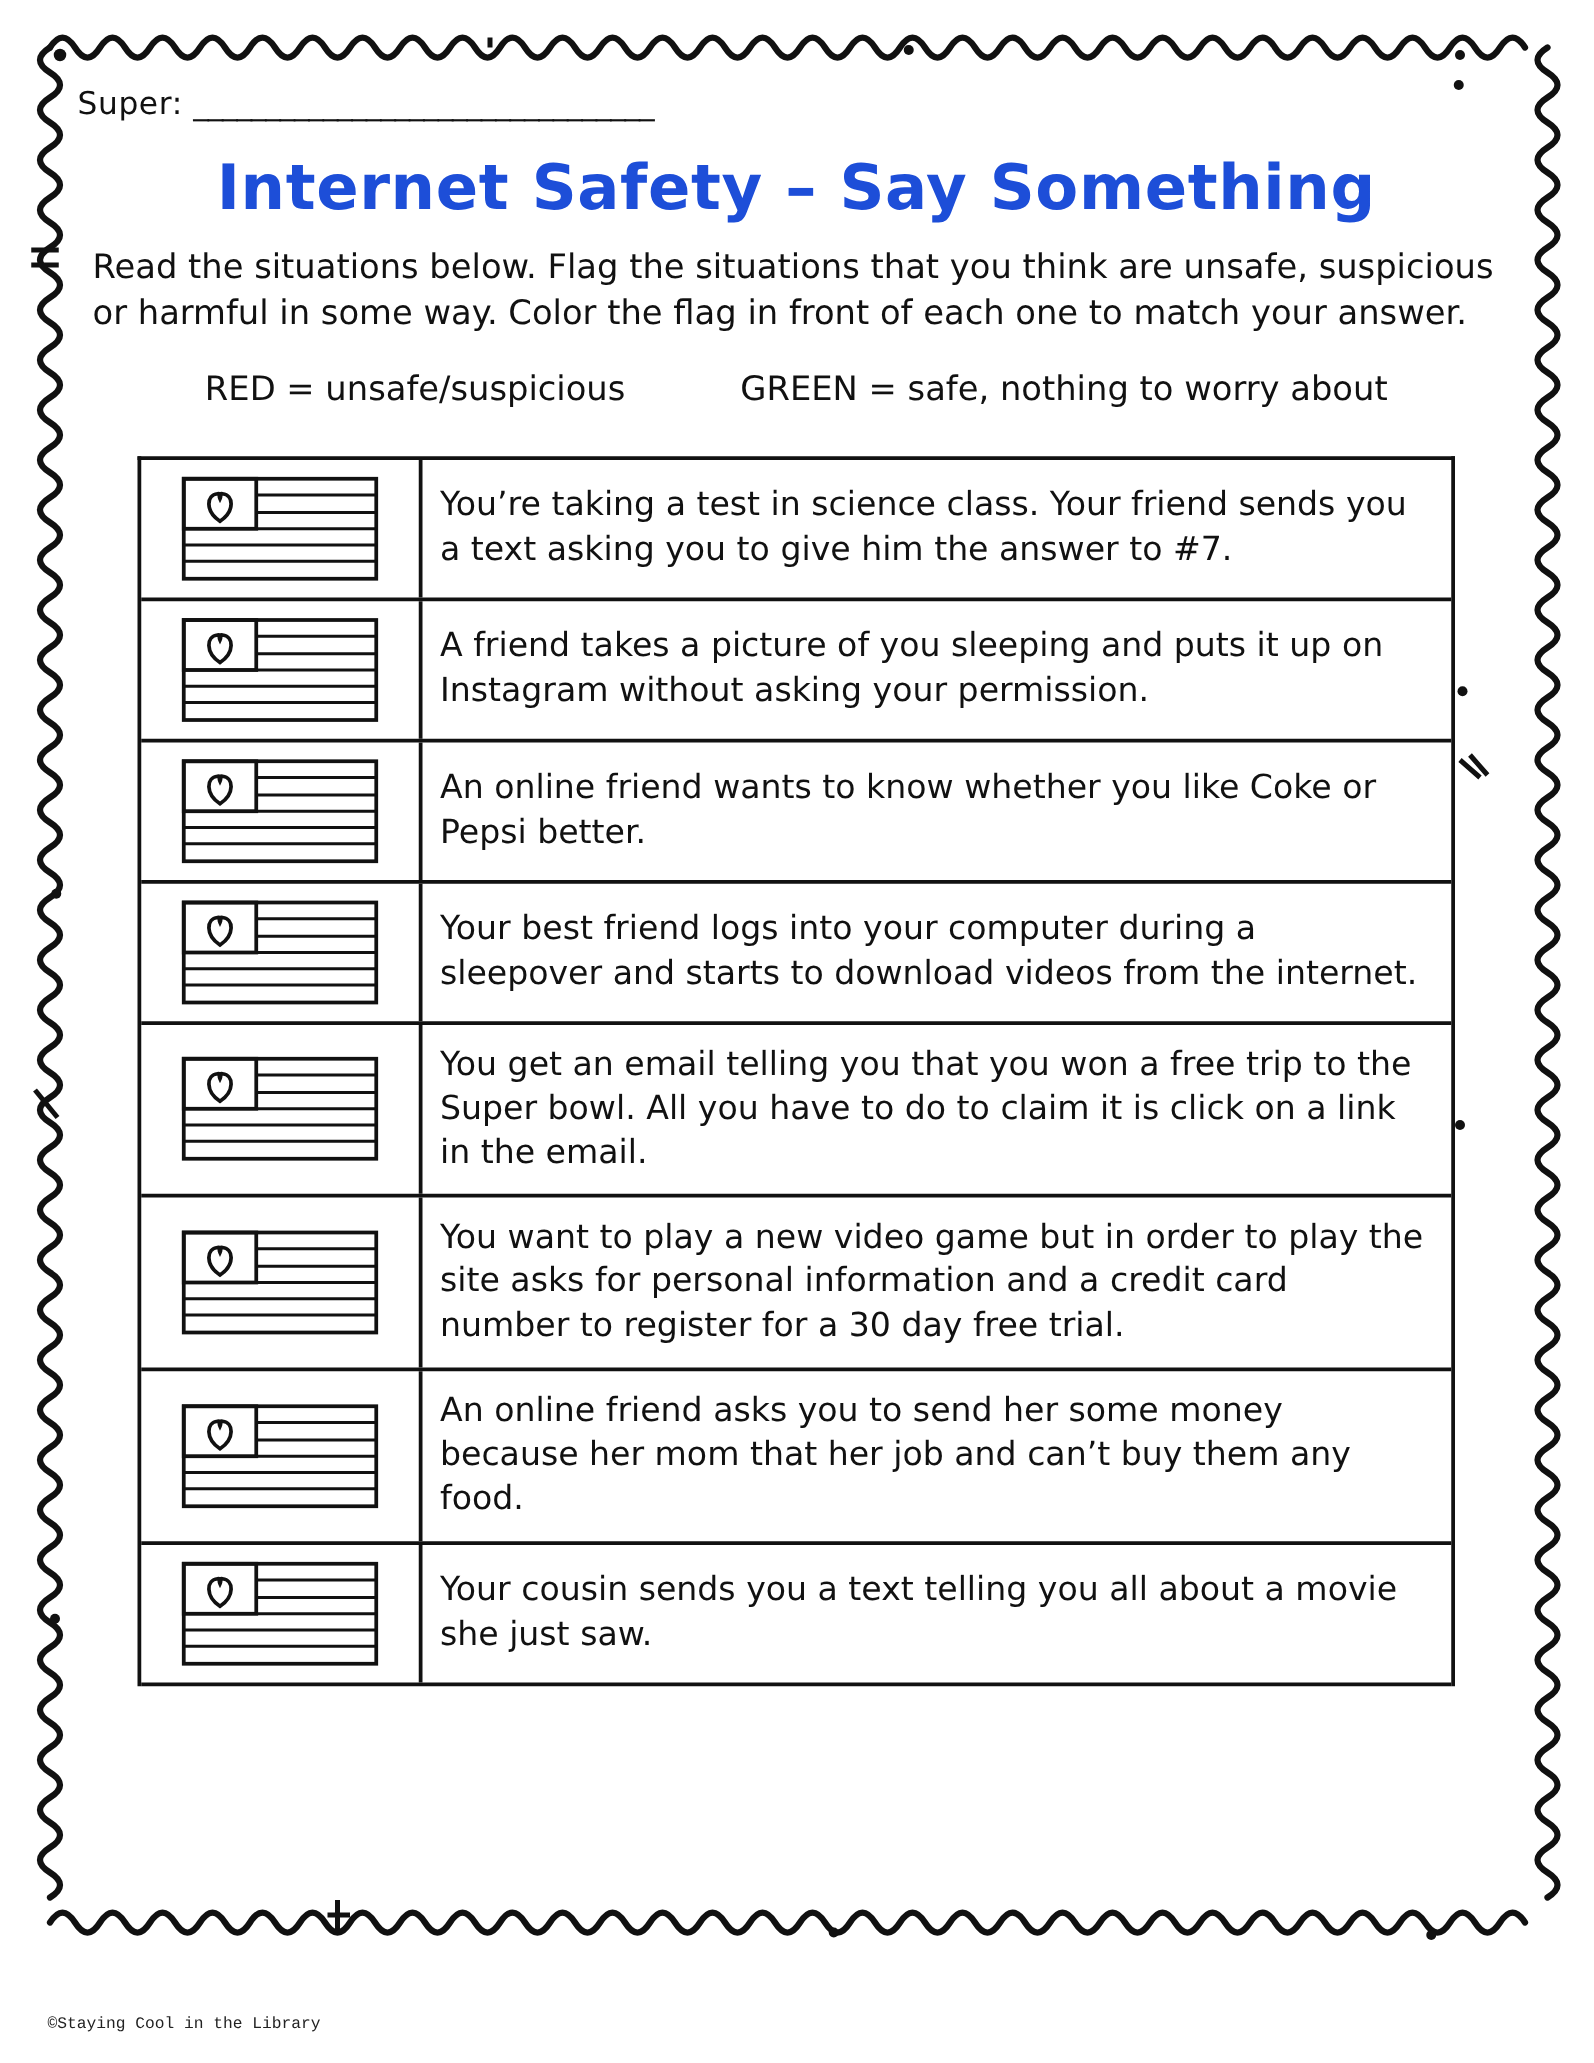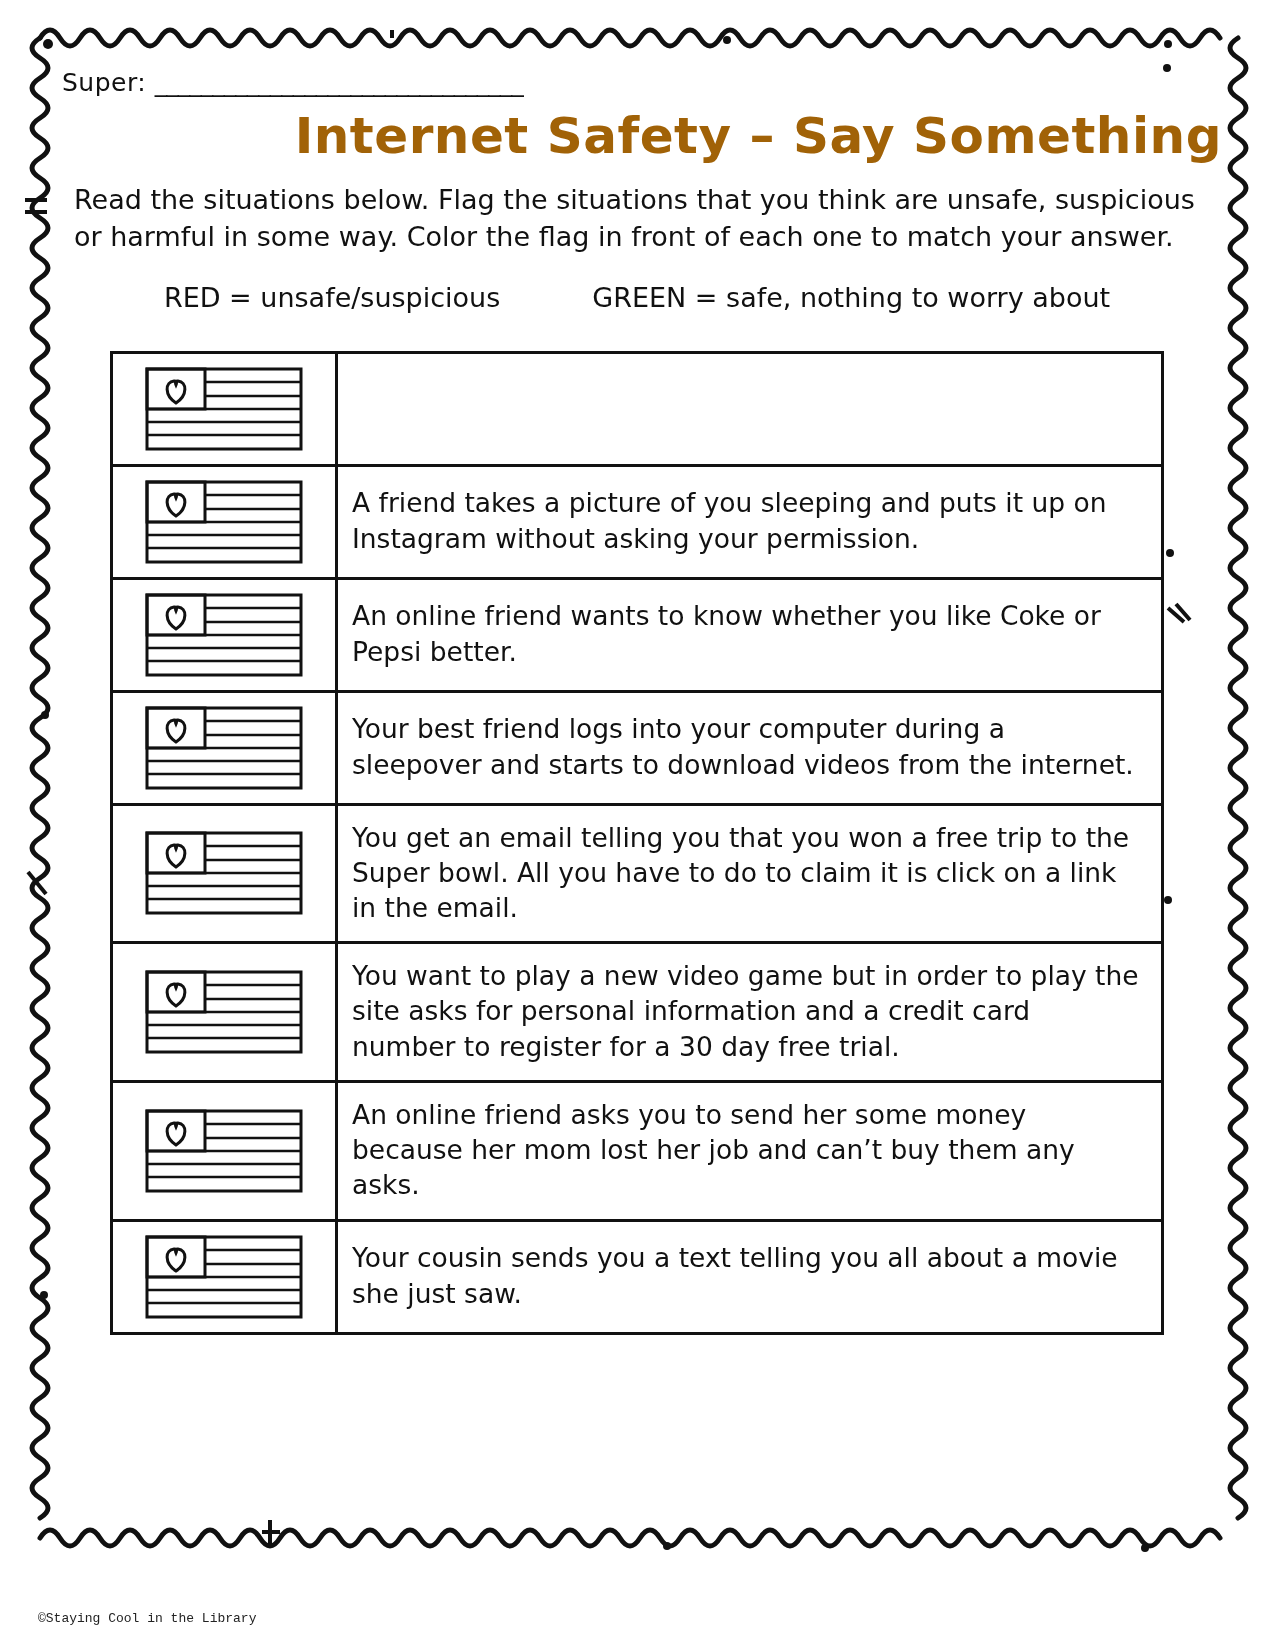--- a/index.html
+++ b/index.html
@@ -40,26 +40,26 @@
     margin-left: 10px;
     margin-top: 28px;
     color: #111;
     white-space: nowrap;
   }
   .name-line .rule {
     letter-spacing: -1px;
   }
 
   .title {
-    text-align: right;
+    text-align: center;
     font-size: 50px;
     font-weight: 600;
     letter-spacing: 0.5px;
-    margin-top: 10px;
-    color: #a16207;
+    margin-top: 24px;
+    color: #1d4ed8;
   }
 
   .instructions {
     font-size: 27px;
     line-height: 1.38;
     margin: 16px 22px 0 22px;
     color: #111;
   }
 
   .key-row {
@@ -170,20 +170,21 @@
           <rect x="3" y="3" width="154" height="80" fill="none" stroke="#111" stroke-width="3"></rect>
           <rect x="3" y="3" width="58" height="40" fill="none" stroke="#111" stroke-width="3"></rect>
           <path d="M32,37 C20,29 21,16 30,15 C34,14.5 32,19 32,19 C32,19 30,14.5 34,15 C43,16 44,29 32,37 Z" fill="none" stroke="#111" stroke-width="3"></path>
           <line x1="61" y1="16" x2="157" y2="16" stroke="#111" stroke-width="2.5"></line>
           <line x1="61" y1="30" x2="157" y2="30" stroke="#111" stroke-width="2.5"></line>
           <line x1="3" y1="43" x2="157" y2="43" stroke="#111" stroke-width="2.5"></line>
           <line x1="3" y1="56" x2="157" y2="56" stroke="#111" stroke-width="2.5"></line>
           <line x1="3" y1="69" x2="157" y2="69" stroke="#111" stroke-width="2.5"></line>
         </svg>
       </div>
+      <div class="text-cell">You’re taking a test in science class. Your friend sends you a text asking you to give him the answer to #7.</div>
     </div>
 
     <div class="row">
       <div class="flag-cell">
         <svg class="flag-svg" width="160" height="86" viewBox="0 0 160 86" xmlns="http://www.w3.org/2000/svg">
           <rect x="3" y="3" width="154" height="80" fill="none" stroke="#111" stroke-width="3"></rect>
           <rect x="3" y="3" width="58" height="40" fill="none" stroke="#111" stroke-width="3"></rect>
           <path d="M32,37 C20,29 21,16 30,15 C34,14.5 32,19 32,19 C32,19 30,14.5 34,15 C43,16 44,29 32,37 Z" fill="none" stroke="#111" stroke-width="3"></path>
           <line x1="61" y1="16" x2="157" y2="16" stroke="#111" stroke-width="2.5"></line>
           <line x1="61" y1="30" x2="157" y2="30" stroke="#111" stroke-width="2.5"></line>
@@ -265,21 +266,21 @@
           <rect x="3" y="3" width="154" height="80" fill="none" stroke="#111" stroke-width="3"></rect>
           <rect x="3" y="3" width="58" height="40" fill="none" stroke="#111" stroke-width="3"></rect>
           <path d="M32,37 C20,29 21,16 30,15 C34,14.5 32,19 32,19 C32,19 30,14.5 34,15 C43,16 44,29 32,37 Z" fill="none" stroke="#111" stroke-width="3"></path>
           <line x1="61" y1="16" x2="157" y2="16" stroke="#111" stroke-width="2.5"></line>
           <line x1="61" y1="30" x2="157" y2="30" stroke="#111" stroke-width="2.5"></line>
           <line x1="3" y1="43" x2="157" y2="43" stroke="#111" stroke-width="2.5"></line>
           <line x1="3" y1="56" x2="157" y2="56" stroke="#111" stroke-width="2.5"></line>
           <line x1="3" y1="69" x2="157" y2="69" stroke="#111" stroke-width="2.5"></line>
         </svg>
       </div>
-      <div class="text-cell">An online friend asks you to send her some money because her mom lost her job and can’t buy them any asks.</div>
+      <div class="text-cell">An online friend asks you to send her some money because her mom that her job and can’t buy them any food.</div>
     </div>
 
     <div class="row">
       <div class="flag-cell">
         <svg class="flag-svg" width="160" height="86" viewBox="0 0 160 86" xmlns="http://www.w3.org/2000/svg">
           <rect x="3" y="3" width="154" height="80" fill="none" stroke="#111" stroke-width="3"></rect>
           <rect x="3" y="3" width="58" height="40" fill="none" stroke="#111" stroke-width="3"></rect>
           <path d="M32,37 C20,29 21,16 30,15 C34,14.5 32,19 32,19 C32,19 30,14.5 34,15 C43,16 44,29 32,37 Z" fill="none" stroke="#111" stroke-width="3"></path>
           <line x1="61" y1="16" x2="157" y2="16" stroke="#111" stroke-width="2.5"></line>
           <line x1="61" y1="30" x2="157" y2="30" stroke="#111" stroke-width="2.5"></line>

